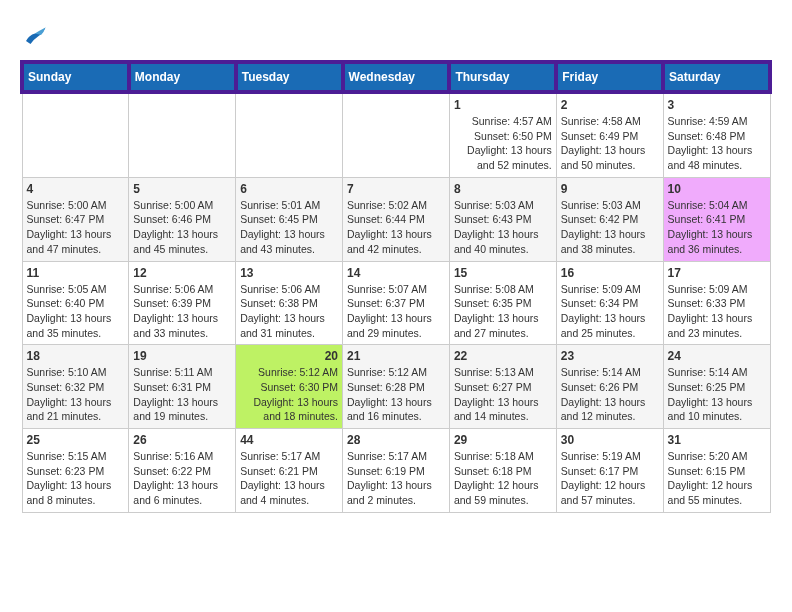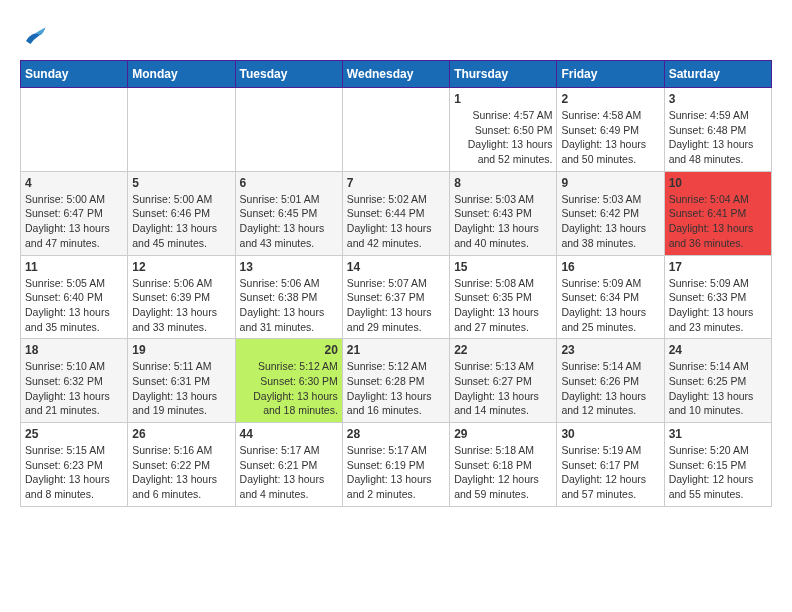--- a/index.html
+++ b/index.html
@@ -44,21 +44,21 @@
       border-collapse: collapse;
       font-size: 11px;
     }
     .calendar th {
       background: #1a6bb5;
       color: #fff;
       padding: 6px 4px;
       text-align: left;
       font-size: 12px;
       font-weight: bold;
-      border: 1px solid #4c1d95;
+      border: 4px solid #4c1d95;
     }
     .calendar td {
       border: 1px solid #ccc;
       padding: 4px;
       vertical-align: top;
       width: calc(100% / 7);
       min-height: 80px;
       background: #fff;
     }
     .calendar tr:nth-child(even) td {
@@ -182,21 +182,21 @@
 Daylight: 13 hours
 and 40 minutes.</div>
         </td>
         <td style="background: rgb(245, 245, 245);">
           <div class="day-number">9</div>
           <div class="day-info" style="white-space: pre-line;">Sunrise: 5:03 AM
 Sunset: 6:42 PM
 Daylight: 13 hours
 and 38 minutes.</div>
         </td>
-        <td style="background: #ef4444;">
+        <td style="background: #f0abfc;">
           <div class="day-number">10</div>
           <div class="day-info" style="white-space: pre-line;">Sunrise: 5:04 AM
 Sunset: 6:41 PM
 Daylight: 13 hours
 and 36 minutes.</div>
         </td>
       </tr>
       <tr>
         <td style="background: rgb(255, 255, 255);">
           <div class="day-number">11</div>

